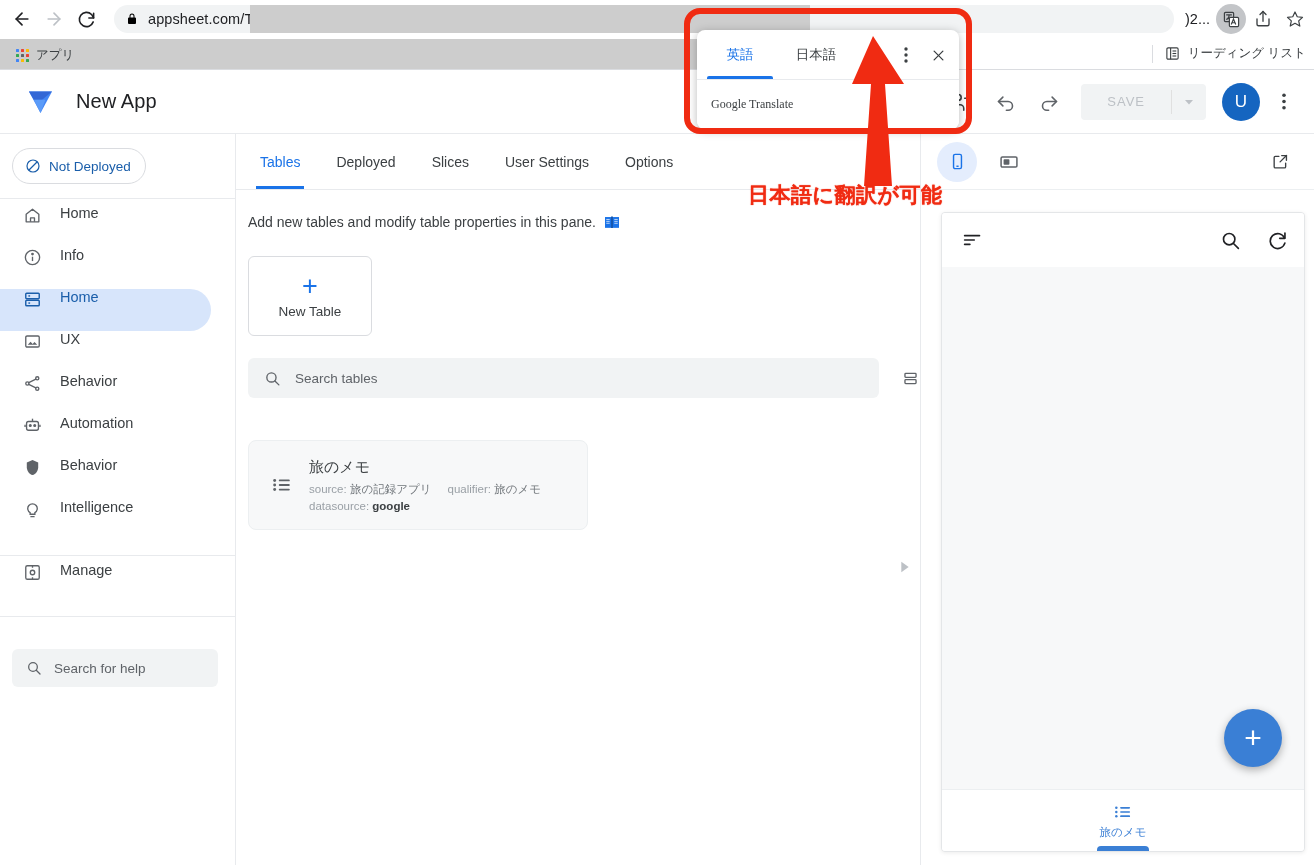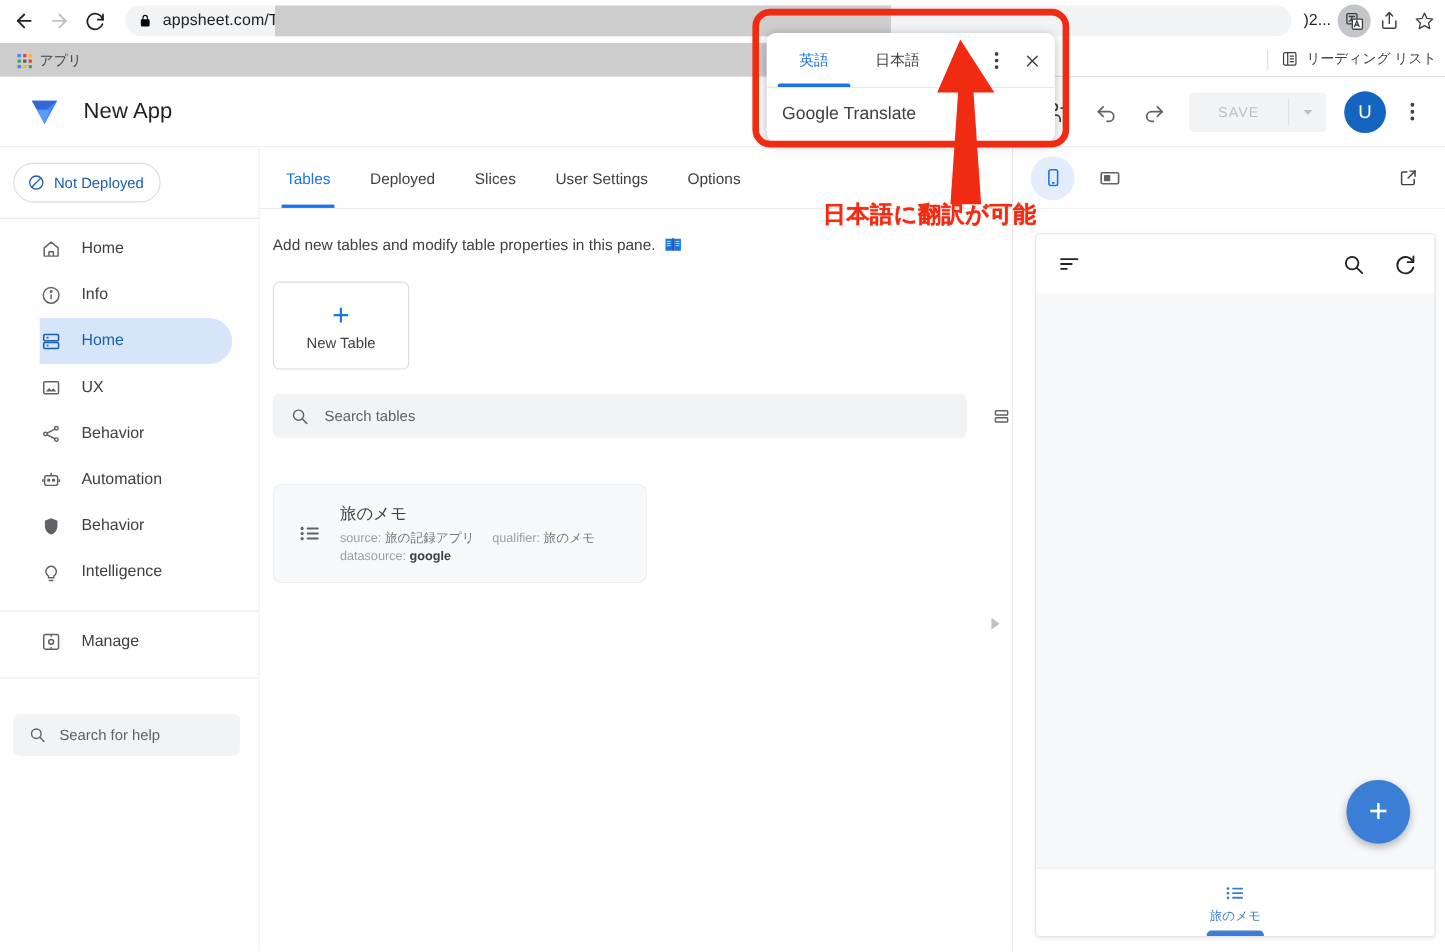--- a/index.html
+++ b/index.html
@@ -74,21 +74,21 @@
     font-size: 13.5px; padding: 0 4px; height: 100%;
     display: flex; align-items: center; justify-content: center;
     width: 66px; margin-left: 10px; position: relative;
   }
   .tp-tab.active { color: #1a73e8; font-weight: 500; }
   .tp-tab.inactive { color: #3c4043; }
   .tp-underline { position:absolute; bottom:0; left:10px; width:66px; height:3px; background:#1a73e8; border-radius:2px 2px 0 0; }
   .tp-actions { position:absolute; right: 6px; top:0; height:50px; display:flex; align-items:center; gap: 2px; }
   .tp-ibtn { width:30px; height:30px; display:flex; align-items:center; justify-content:center; color:#3c4043; border-radius:50%; }
   .tp-body { height: 48px; display:flex; align-items:center; padding: 0 14px; background:#fff; }
-  .tp-body-text { font-size: 16px; color: #3c4043; }
+  .tp-body-text { font-size: 12px; color: #3c4043; font-family: Liberation Serif, serif; }
 
   
   .red-box {
     position: absolute; left: 684px; top: 8px; width: 288px; height: 126px;
     border: 6px solid #f02b12; border-radius: 16px; z-index: 60; pointer-events:none;
   }
   .red-arrow { position: absolute; left: 838px; top: 36px; width: 80px; height: 150px; z-index: 55; }
   .red-note {
     position: absolute; left: 748px; top: 181px; z-index: 56;
     font-size: 21px; color: #f02b12; font-weight: 700; letter-spacing: .5px;
@@ -122,23 +122,23 @@
   }
   .deploy-badge {
     margin: 14px 0 0 12px; height: 36px; width: 134px;
     border: 1px solid #dadce0; border-radius: 18px;
     display:flex; align-items:center; gap:8px; padding: 0 12px;
     color:#1a5eaa; font-size: 13.5px;
   }
   .side-divider { height:1px; background:#e8eaed; margin-top: 14px; }
   .side-list { padding-top: 6px; }
   .side-item {
-    height: 42px; display:flex; align-items:center; gap: 18px;
-    margin-right: 24px; border-radius: 0 22px 22px 0;
-    color:#3c4043; font-size: 14.5px; margin-left: 36px;
+    height: 42px; display:flex; align-items:flex-start; gap: 18px;
+    padding-left: 22px; margin-right: 24px; border-radius: 0 22px 22px 0;
+    color:#3c4043; font-size: 14.5px;
   }
   .side-item .ico { width: 20px; height:20px; display:flex; align-items:center; justify-content:center; color:#5f6368; }
   .side-item.active { background:#d7e5fb; color:#1a5eaa; }
   .side-item.active .ico { color:#1a5eaa; }
   .help-search {
     position:absolute; left: 12px; bottom: 178px; width: 206px; height: 38px;
     background:#f1f3f4; border-radius: 6px; display:flex; align-items:center; gap: 12px; padding: 0 14px;
   }
   .help-search span { font-size: 13.5px; color:#5f6368; }
 

